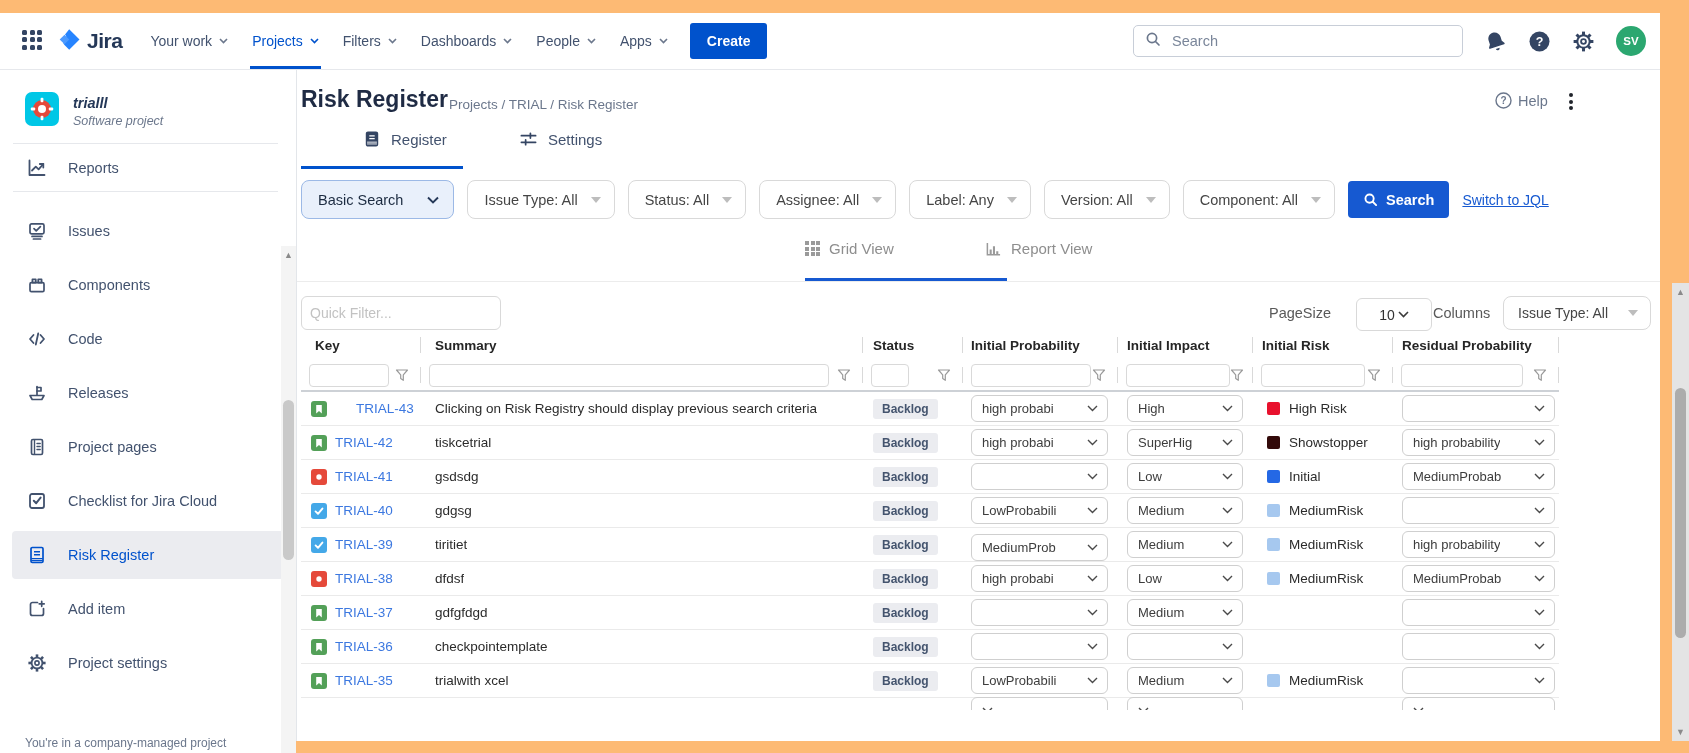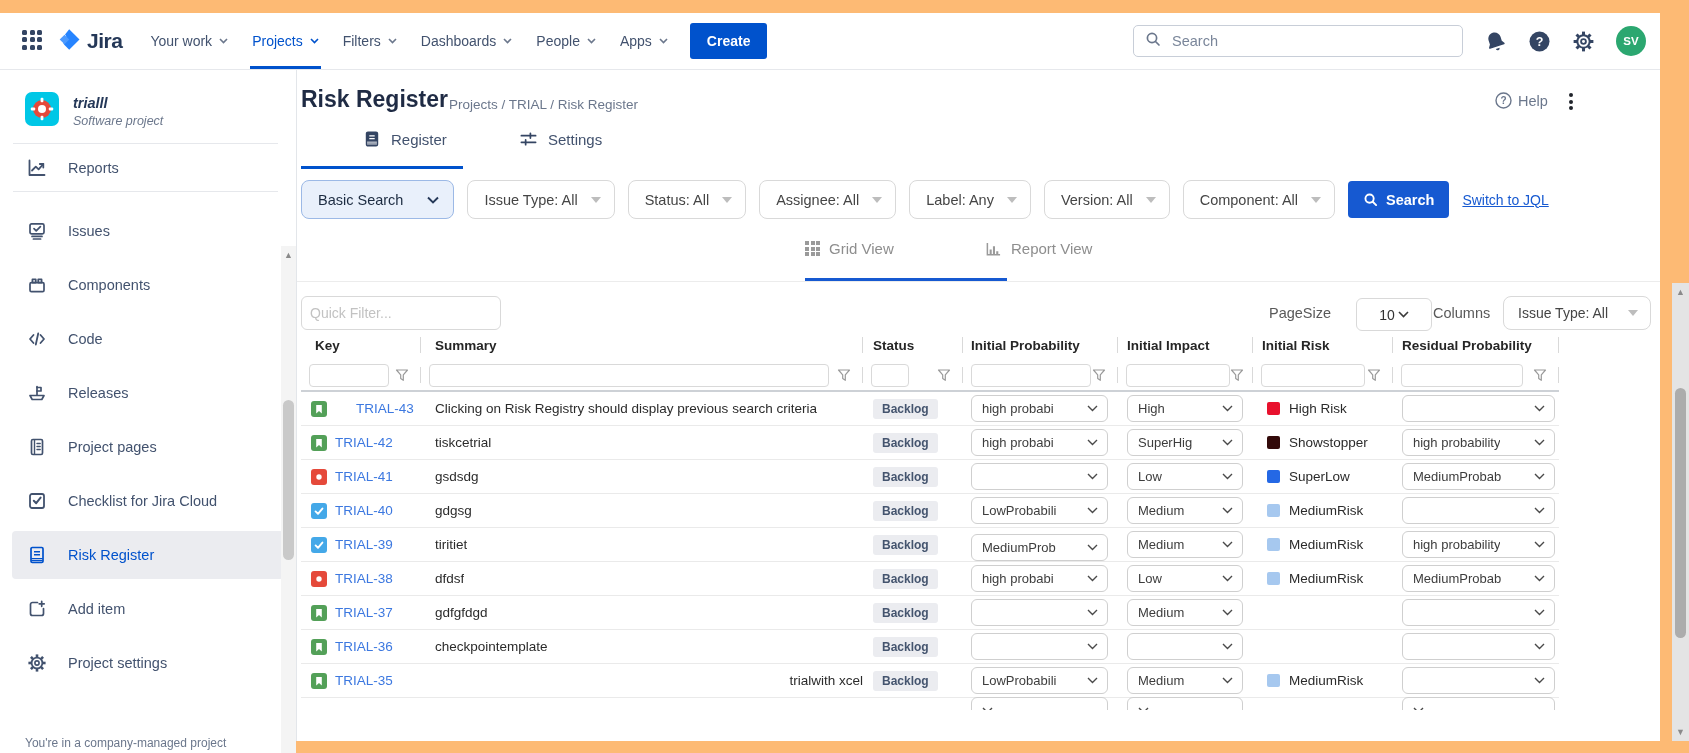--- a/index.html
+++ b/index.html
@@ -692,21 +692,21 @@
      <div class="dcell c4" style="padding-left:9px;">
               <div class="dd" style="width:116px">
     <span class="t" style="max-width:86px">Low</span>
                 <svg width="11" height="7" viewBox="0 0 11 7" fill="none" stroke="#4a4a4a" stroke-width="1.4">
                   <path d="M1 1 L5.5 5.5 L10 1"></path>
                 </svg>
               </div>
             </div>
      <div class="dcell c5" style="padding-left:14px;">
               <span class="risk-sq" style="background:#2468e5"></span>
-       <span>SuperLow</span>
+       <span>Initial</span>
             </div>
      <div class="dcell c6" style="padding-left:9px;">
               <div class="dd" style="width:153px">
     <span class="t" style="max-width:123px">MediumProbab</span>
                 <svg width="11" height="7" viewBox="0 0 11 7" fill="none" stroke="#4a4a4a" stroke-width="1.4">
                   <path d="M1 1 L5.5 5.5 L10 1"></path>
                 </svg>
               </div>
             </div>
           </div>
@@ -926,21 +926,21 @@
           </div>
           <div class="drow">
             <div class="dcell c0" style="padding-left:10px;">
               <span class="type-ic" style="background:#53a058">
     <svg width="16" height="16" viewBox="0 0 16 16">
                   <path d="M5.2 4 H10.8 V12.5 L8 10.1 L5.2 12.5 Z" fill="#fff"></path>
                 </svg>
               </span>
        <a class="key-link">TRIAL-35</a>
             </div>
-     <div class="dcell c1" style="padding-left:14px;justify-content:flex-end;">
+     <div class="dcell c1" style="padding-left:14px;">
               <span style="white-space:nowrap;overflow:hidden;max-width:420px;">trialwith xcel</span>
             </div>
      <div class="dcell c2" style="padding-left:10px;">
               <span class="chip">Backlog</span>
             </div>
      <div class="dcell c3" style="padding-left:8px;">
               <div class="dd" style="width:137px">
     <span class="t" style="max-width:107px">LowProbabili</span>
                 <svg width="11" height="7" viewBox="0 0 11 7" fill="none" stroke="#4a4a4a" stroke-width="1.4">
                   <path d="M1 1 L5.5 5.5 L10 1"></path>

